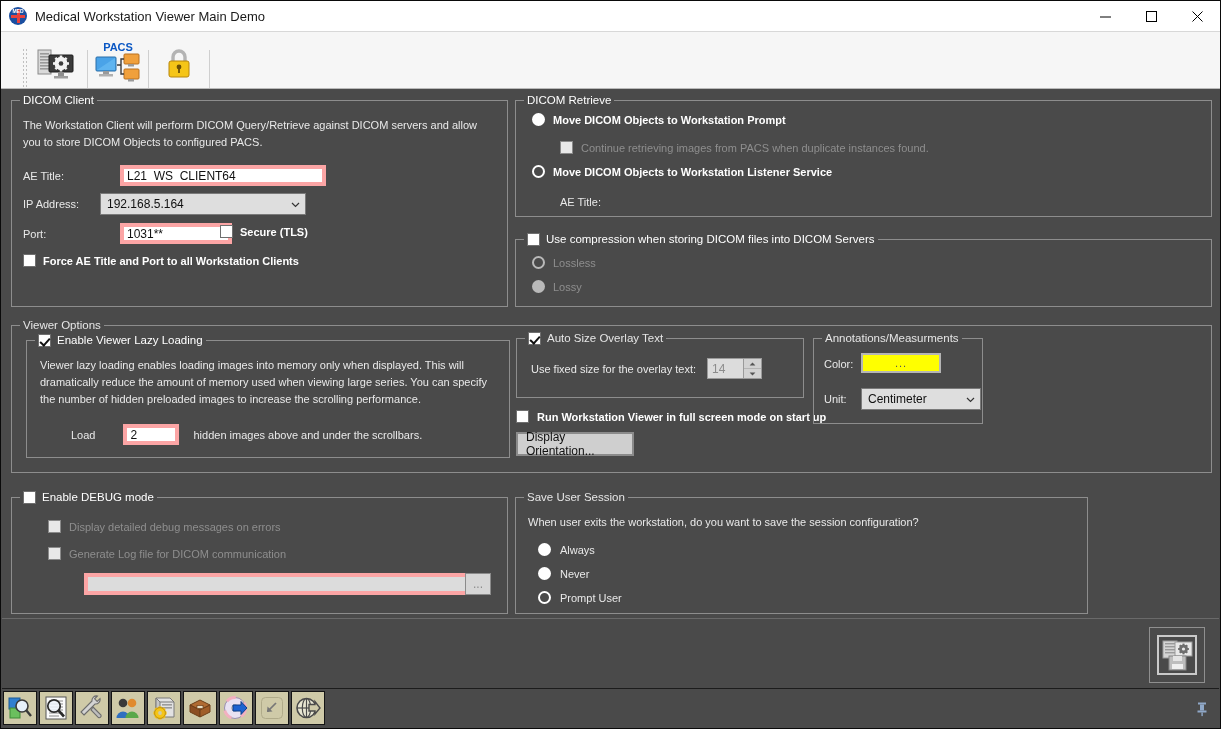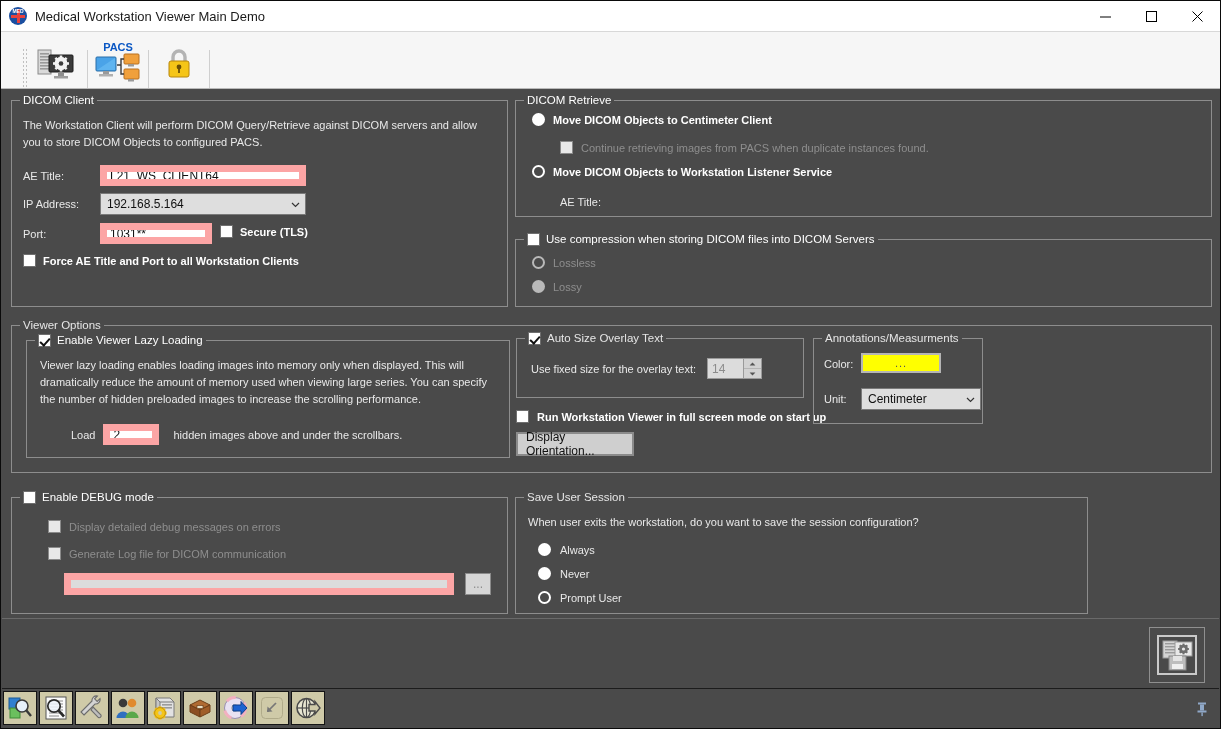--- a/index.html
+++ b/index.html
@@ -39,23 +39,23 @@
   .gb > .gb-legend{position:absolute;top:-8px;left:8px;background:#4a4a4a;padding:0 3px;font-size:11.5px;color:#e6e6e6;white-space:nowrap;line-height:14px;}
   .gb-legend.bold{font-weight:normal;color:#ffffff;}
   .gb-legend.withcb{display:flex;align-items:center;gap:6px;}
 
   
   .lbl{font-size:11px;color:#e9e9e9;}
   .lbl.bold{font-weight:bold;color:#ffffff;}
   .lbl.dis{color:#8e8e8e;}
 
   .txt{
-    box-sizing:border-box;background:#ffffff;border:7px solid #fca5a5;
+    box-sizing:border-box;background:#ffffff;border:4px solid #fca5a5;
     color:#101010;font-size:12px;font-family:"Liberation Sans",sans-serif;
-    padding:1px 3px;outline:none;height:21px;
+    padding:1px 3px;outline:none;height:21px;margin-left:20px;
   }
   .txt.ro{background:#e9e9e9;color:#1a1a1a;}
   .txt.dis{background:#dcdcdc;color:#8a8a8a;}
 
   .combo{
     box-sizing:border-box;background:#dedede;border:1px solid #7a7a7a;height:22px;
     display:flex;align-items:center;padding:0 4px 0 6px;font-size:12px;color:#101010;
   }
   .combo .cval{flex:1;white-space:nowrap;overflow:hidden;}
   .chev{width:11px;height:11px;flex:none;}
@@ -218,21 +218,21 @@
         <span class="cb"></span>
         <span class="lbl bold">Force AE Title and Port to all Workstation Clients</span>
       </div>
     </div>
 
     <div class="gb" style="left:513px;top:11px;width:697px;height:117px;">
       <div class="gb-legend bold">DICOM Retrieve</div>
 
       <div class="row" style="position:absolute;left:16px;top:12px;gap:8px;">
         <span class="rd"></span>
-        <span class="lbl bold">Move DICOM Objects to Centimeter Client</span>
+        <span class="lbl bold">Move DICOM Objects to Workstation Prompt</span>
       </div>
 
       <div class="row" style="position:absolute;left:16px;top:64px;gap:8px;">
         <span class="rd sel"></span>
         <span class="lbl bold">Move DICOM Objects to Workstation Listener Service</span>
       </div>
 
       <div class="row" style="position:absolute;left:44px;top:40px;gap:8px;">
         <span class="cb dis"></span>
         <span class="lbl dis">Continue retrieving images from PACS when duplicate instances found.</span>

